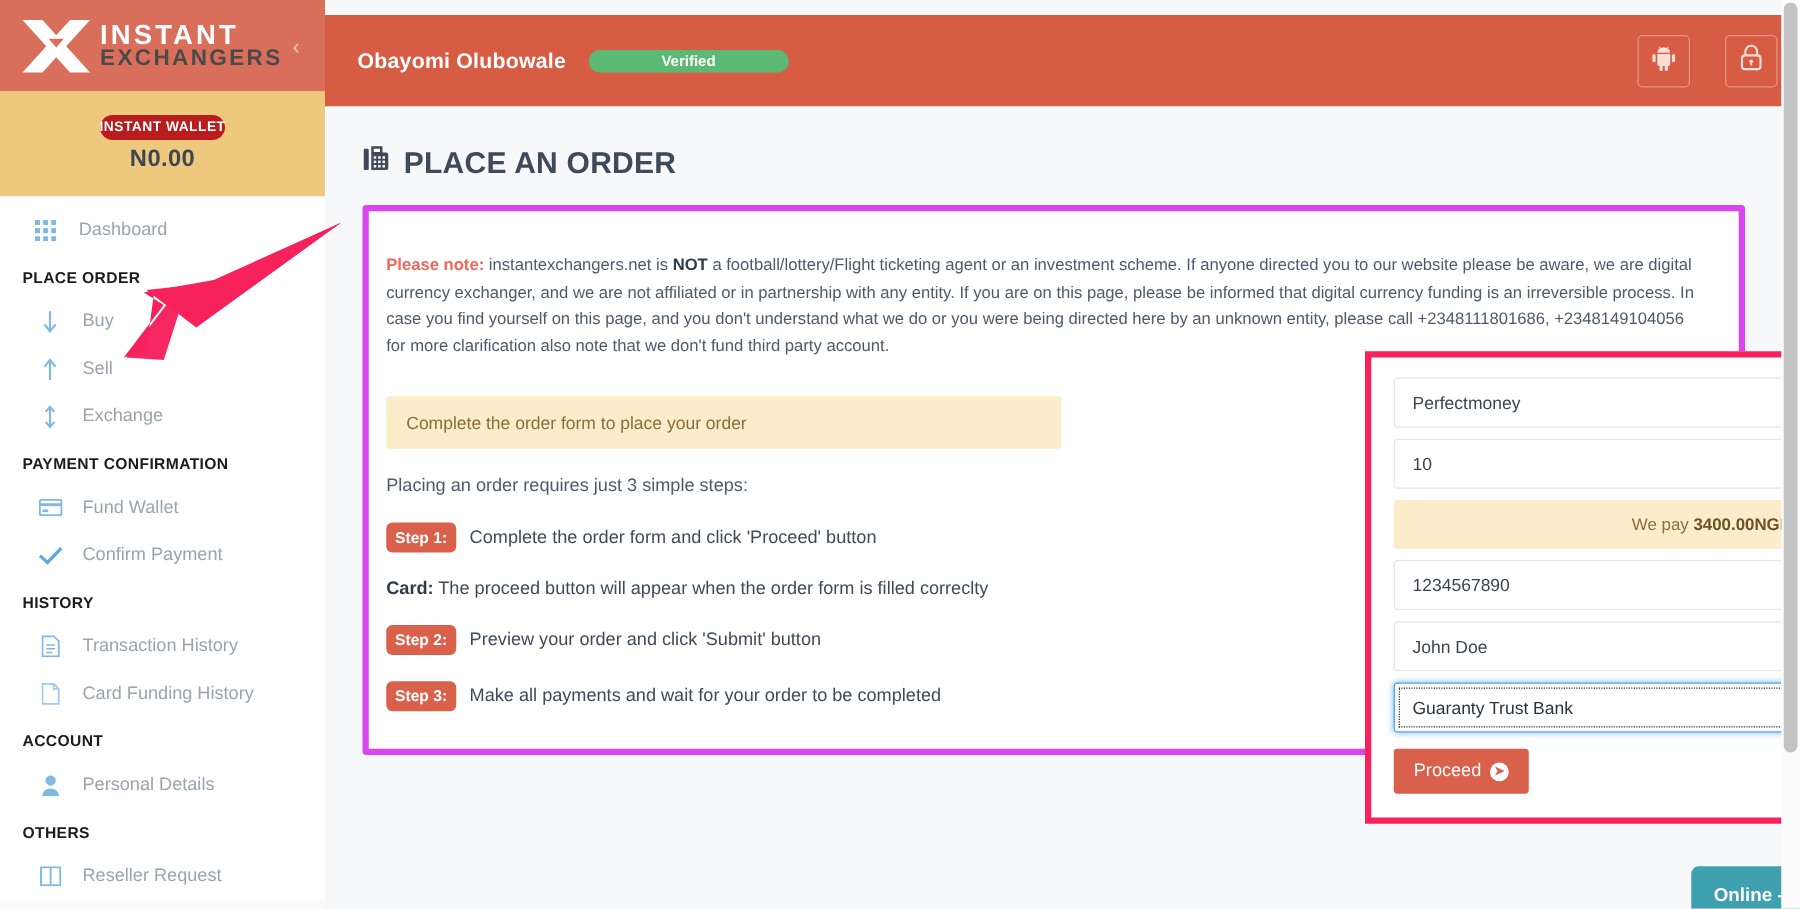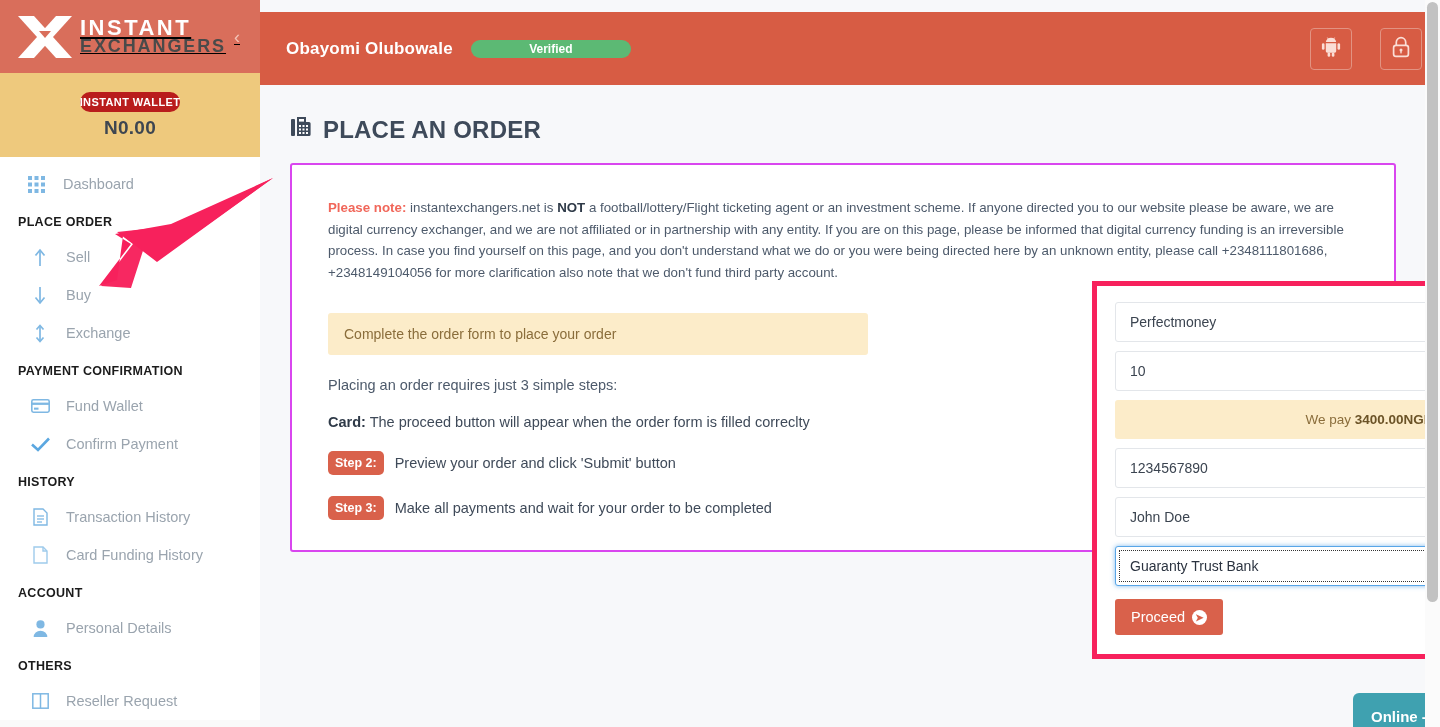--- a/index.html
+++ b/index.html
@@ -8,21 +8,21 @@
     font-family: "Liberation Sans", sans-serif;
     background: #f7f8fa; overflow: hidden;
   }
   .app { position: relative; width: 1440px; height: 727px; display: flex; }
 
   
   .sidebar { width: 260px; height: 727px; background: #ffffff; flex: 0 0 260px;
              position: relative; z-index: 3; }
   .sidebar-brand {
     height: 73px; background: #d96e5b; display: flex; align-items: center;
-    padding: 0 14px 0 16px; position: relative; text-decoration: underline;
+    padding: 0 14px 0 16px; position: relative;
   }
   .logo-wrap { display: flex; align-items: center; gap: 6px; flex: 1; }
   .logo-x { width: 58px; height: 46px; flex: 0 0 58px; }
   .logo-text { display: flex; flex-direction: column; line-height: 0.95; }
   .logo-l1 { font-size: 22px; font-weight: bold; letter-spacing: 2.5px; color: #ffffff; }
   .logo-l2 { font-size: 18px; font-weight: bold; letter-spacing: 1.9px; color: #4a4a4a; }
   .collapse-btn { color: #f3c3b7; font-size: 18px; line-height: 1; padding: 6px; cursor: pointer; }
 
   .wallet { height: 84px; background: #eec97d; display: flex; flex-direction: column;
             align-items: center; justify-content: center; gap: 5px; }
@@ -54,22 +54,22 @@
   .icon-btn { width: 42px; height: 42px; border: 1px solid #e29382; border-radius: 4px;
               display: flex; align-items: center; justify-content: center; cursor: pointer;
               color: #fbded6; }
   .icon-btn + .icon-btn { margin-left: 10px; }
 
   
   .page { padding: 22px 44px 0 30px; }
   .page-title { display: flex; align-items: center; gap: 9px; color: #3e4a5a;
                 font-size: 24px; letter-spacing: .2px; padding: 8px 0 18px 0; }
 
-  .card { background: #fff; border: 2px solid #d946ef; border-radius: 3px;
-          width: 1106px; padding: 32px 30px 30px 36px; position: relative; }
+  .card { background: #fff; border: 5px solid #d946ef; border-radius: 3px;
+          width: 1106px; padding: 32px 30px 30px 14px; position: relative; }
   .note { font-size: 13.3px; line-height: 21.5px; color: #4d5a6b; }
   .note b.red { color: #f1675a; }
   .note b { color: #2f3a48; }
 
   .alert-warn { margin-top: 30px; background: #fcecc9; color: #8a6d3b;
                 font-size: 14px; padding: 13px 16px; border-radius: 3px; width: 540px; }
   .steps-intro { margin-top: 22px; font-size: 14.5px; color: #4d5a6b; }
   .step-row { display: flex; align-items: center; gap: 11px; margin-top: 21px; }
   .step-chip { background: #d9614b; color: #fff; font-size: 12.5px; font-weight: bold;
                padding: 5px 7px; border-radius: 5px; }
@@ -168,38 +168,38 @@
         </span>
         <span class="nav-label">Dashboard</span>
       </div>
 
       <div class="nav-head">PLACE ORDER</div>
 
       <div class="nav-item">
         <span class="nav-ico">
           <svg width="12" height="19" viewBox="0 0 12 19">
               <g stroke="#7fb8e3" stroke-width="1.7" fill="none">
+            <line x1="6" y1="1" x2="6" y2="16"></line>
+                <polyline points="1.5,11.5 6,17 10.5,11.5"></polyline>
+              </g>
+            </svg>
+        </span>
+        <span class="nav-label">Buy</span>
+      </div>
+
+      <div class="nav-item">
+        <span class="nav-ico">
+          <svg width="12" height="19" viewBox="0 0 12 19">
+              <g stroke="#7fb8e3" stroke-width="1.7" fill="none">
             <line x1="6" y1="18" x2="6" y2="3"></line>
                 <polyline points="1.5,7.5 6,2 10.5,7.5"></polyline>
               </g>
             </svg>
         </span>
         <span class="nav-label">Sell</span>
-      </div>
-
-      <div class="nav-item">
-        <span class="nav-ico">
-          <svg width="12" height="19" viewBox="0 0 12 19">
-              <g stroke="#7fb8e3" stroke-width="1.7" fill="none">
-            <line x1="6" y1="1" x2="6" y2="16"></line>
-                <polyline points="1.5,11.5 6,17 10.5,11.5"></polyline>
-              </g>
-            </svg>
-        </span>
-        <span class="nav-label">Buy</span>
       </div>
 
       <div class="nav-item">
         <span class="nav-ico">
           <svg width="12" height="19" viewBox="0 0 12 19">
               <g stroke="#7fb8e3" stroke-width="1.7" fill="none">
             <line x1="6" y1="2" x2="6" y2="17"></line>
                 <polyline points="2.5,5.5 6,1.5 9.5,5.5"></polyline>
                 <polyline points="2.5,13.5 6,17.5 9.5,13.5"></polyline>
               </g>
@@ -353,20 +353,24 @@
       <section class="card">
 
         <p class="note">
           <b class="red">Please note:</b><span> instantexchangers.net is </span><b>NOT</b><span> a football/lottery/Flight ticketing agent or an investment scheme. If anyone directed you to our website please be aware, we are digital currency exchanger, and we are not affiliated or in partnership with any entity. If you are on this page, please be informed that digital currency funding is an irreversible process. In case you find yourself on this page, and you don't understand what we do or you were being directed here by an unknown entity, please call +2348111801686, +2348149104056 for more clarification also note that we don't fund third party account.</span>
         </p>
 
         <div class="alert-warn">Complete the order form to place your order</div>
 
         <p class="steps-intro">Placing an order requires just 3 simple steps:</p>
 
+        <div class="step-row">
+          <span class="step-chip">Step 1:</span>
+          <span class="step-text">Complete the order form and click 'Proceed' button</span>
+        </div>
 
         <p class="note-line">
           <b>Card:</b><span> The proceed button will appear when the order form is filled correclty</span>
         </p>
 
         <div class="step-row">
           <span class="step-chip">Step 2:</span>
           <span class="step-text">Preview your order and click 'Submit' button</span>
         </div>
 

